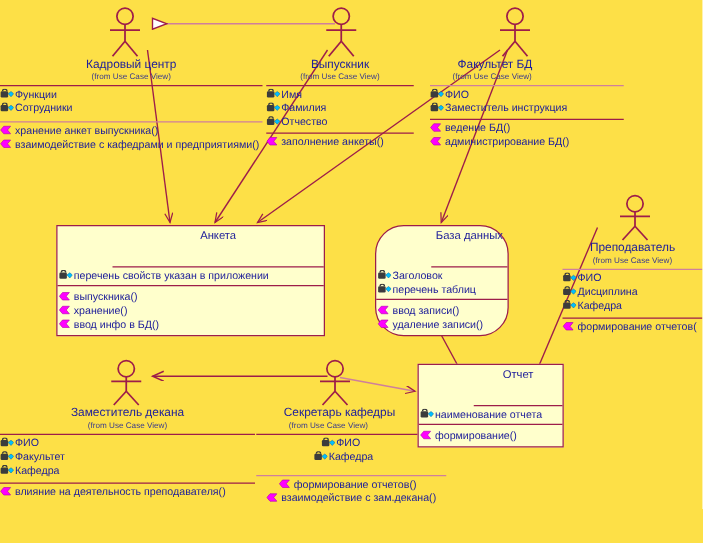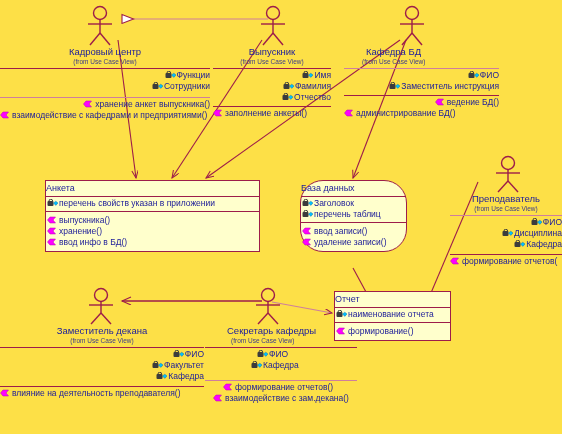--- a/index.html
+++ b/index.html
@@ -60,43 +60,45 @@
     margin: 0;
   }
   .row {
     display: flex;
     align-items: center;
     color: #20209a;
     font-size: 8.5px;
     line-height: 11px;
     white-space: nowrap;
   }
-  .row.c { justify-content: flex-end; }
+  .row.c { justify-content: flex-start; }
   .row.l { justify-content: flex-start; }
   .ico {
     display: inline-block;
     width: 11px;
     height: 9px;
     margin-right: 1px;
     flex: 0 0 auto;
     position: relative;
   }
   
   .classbox {
     position: absolute;
     box-sizing: border-box;
     background: #ffffcc;
     border: 1px solid #9d1d4a;
   }
   .cb-title {
+    text-align: center;
     color: #20209a;
     font-size: 9px;
     line-height: 13px;
     border-bottom: 1px solid #9d1d4a;
-    padding: 1px 0 1px 0;
+    padding: 1px 0 18px 0;
+    margin-left: 44px;
   }
   .cb-attrs {
     border-bottom: 1px solid #9d1d4a;
     padding: 1px 1px 2px 1px;
   }
   .cb-ops {
     padding: 3px 1px 3px 1px;
   }
   .cb-attrs .row, .cb-ops .row {
     font-size: 8.5px;
@@ -268,21 +270,21 @@
       <svg width="155" height="42" viewBox="0 0 155 42">
         <g stroke="#9d1d4a" stroke-width="1.4" fill="none">
           <circle cx="68" cy="9" r="6.5"></circle>
           <line x1="68" y1="15.5" x2="68" y2="29"></line>
           <line x1="56" y1="20" x2="80" y2="20"></line>
           <line x1="68" y1="29" x2="58" y2="41"></line>
           <line x1="68" y1="29" x2="78" y2="41"></line>
         </g>
       </svg>
     </div>
-    <div class="actor-name" style="text-align:left; padding-left:22px;">Кафедра БД</div>
+    <div class="actor-name" style="text-align:left; padding-left:22px;">Факультет БД</div>
     <div class="actor-pkg" style="text-align:left; padding-left:18px;">(from Use Case View)</div>
     <div class="sep light"></div>
     <div class="attr-list">
       <div class="row c">
         <span class="ico">
           <svg width="11" height="9" viewBox="0 0 11 9">
               <rect x="0.5" y="2" width="6" height="5" rx="1" fill="#3c3c3c"></rect>
               <path d="M2,2 a1.8,1.8 0 0 1 3.6,0" fill="none" stroke="#3c3c3c" stroke-width="1"></path>
               <path d="M6.5,4 L8.8,2.2 L11,4 L8.8,6.4 Z" fill="#00bfff" stroke="#0060a0" stroke-width="0.4"></path>
             </svg>

